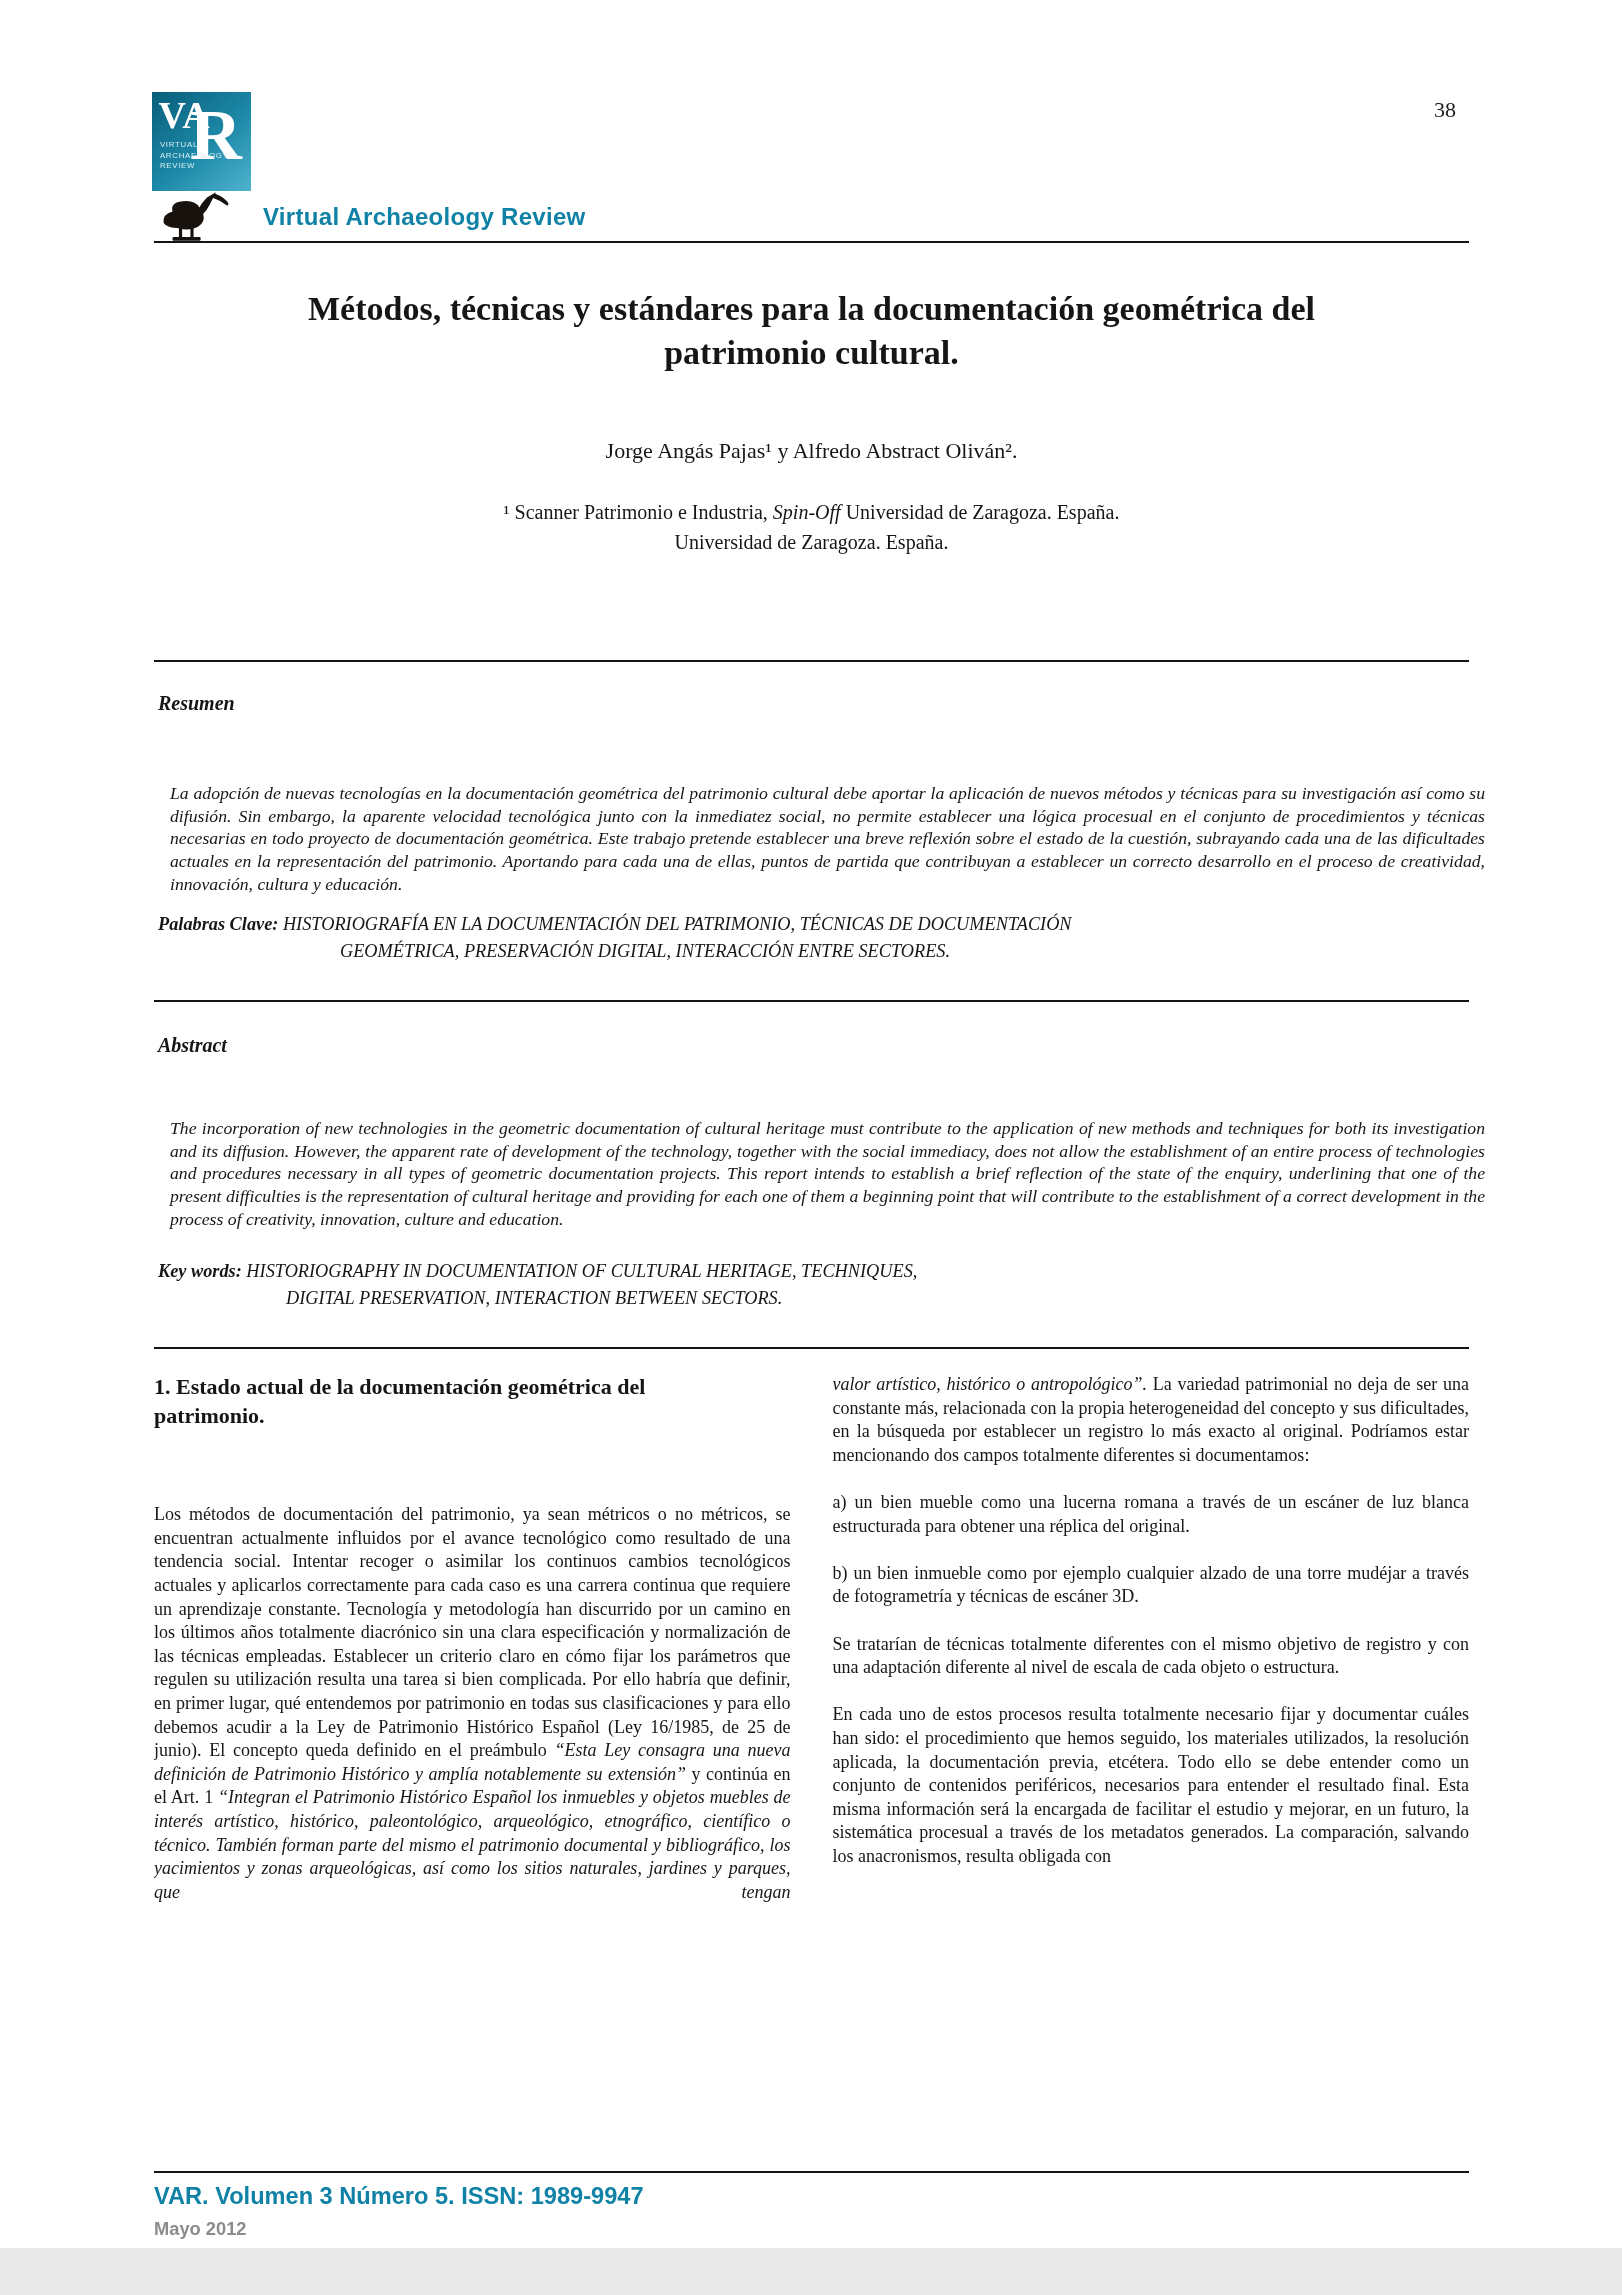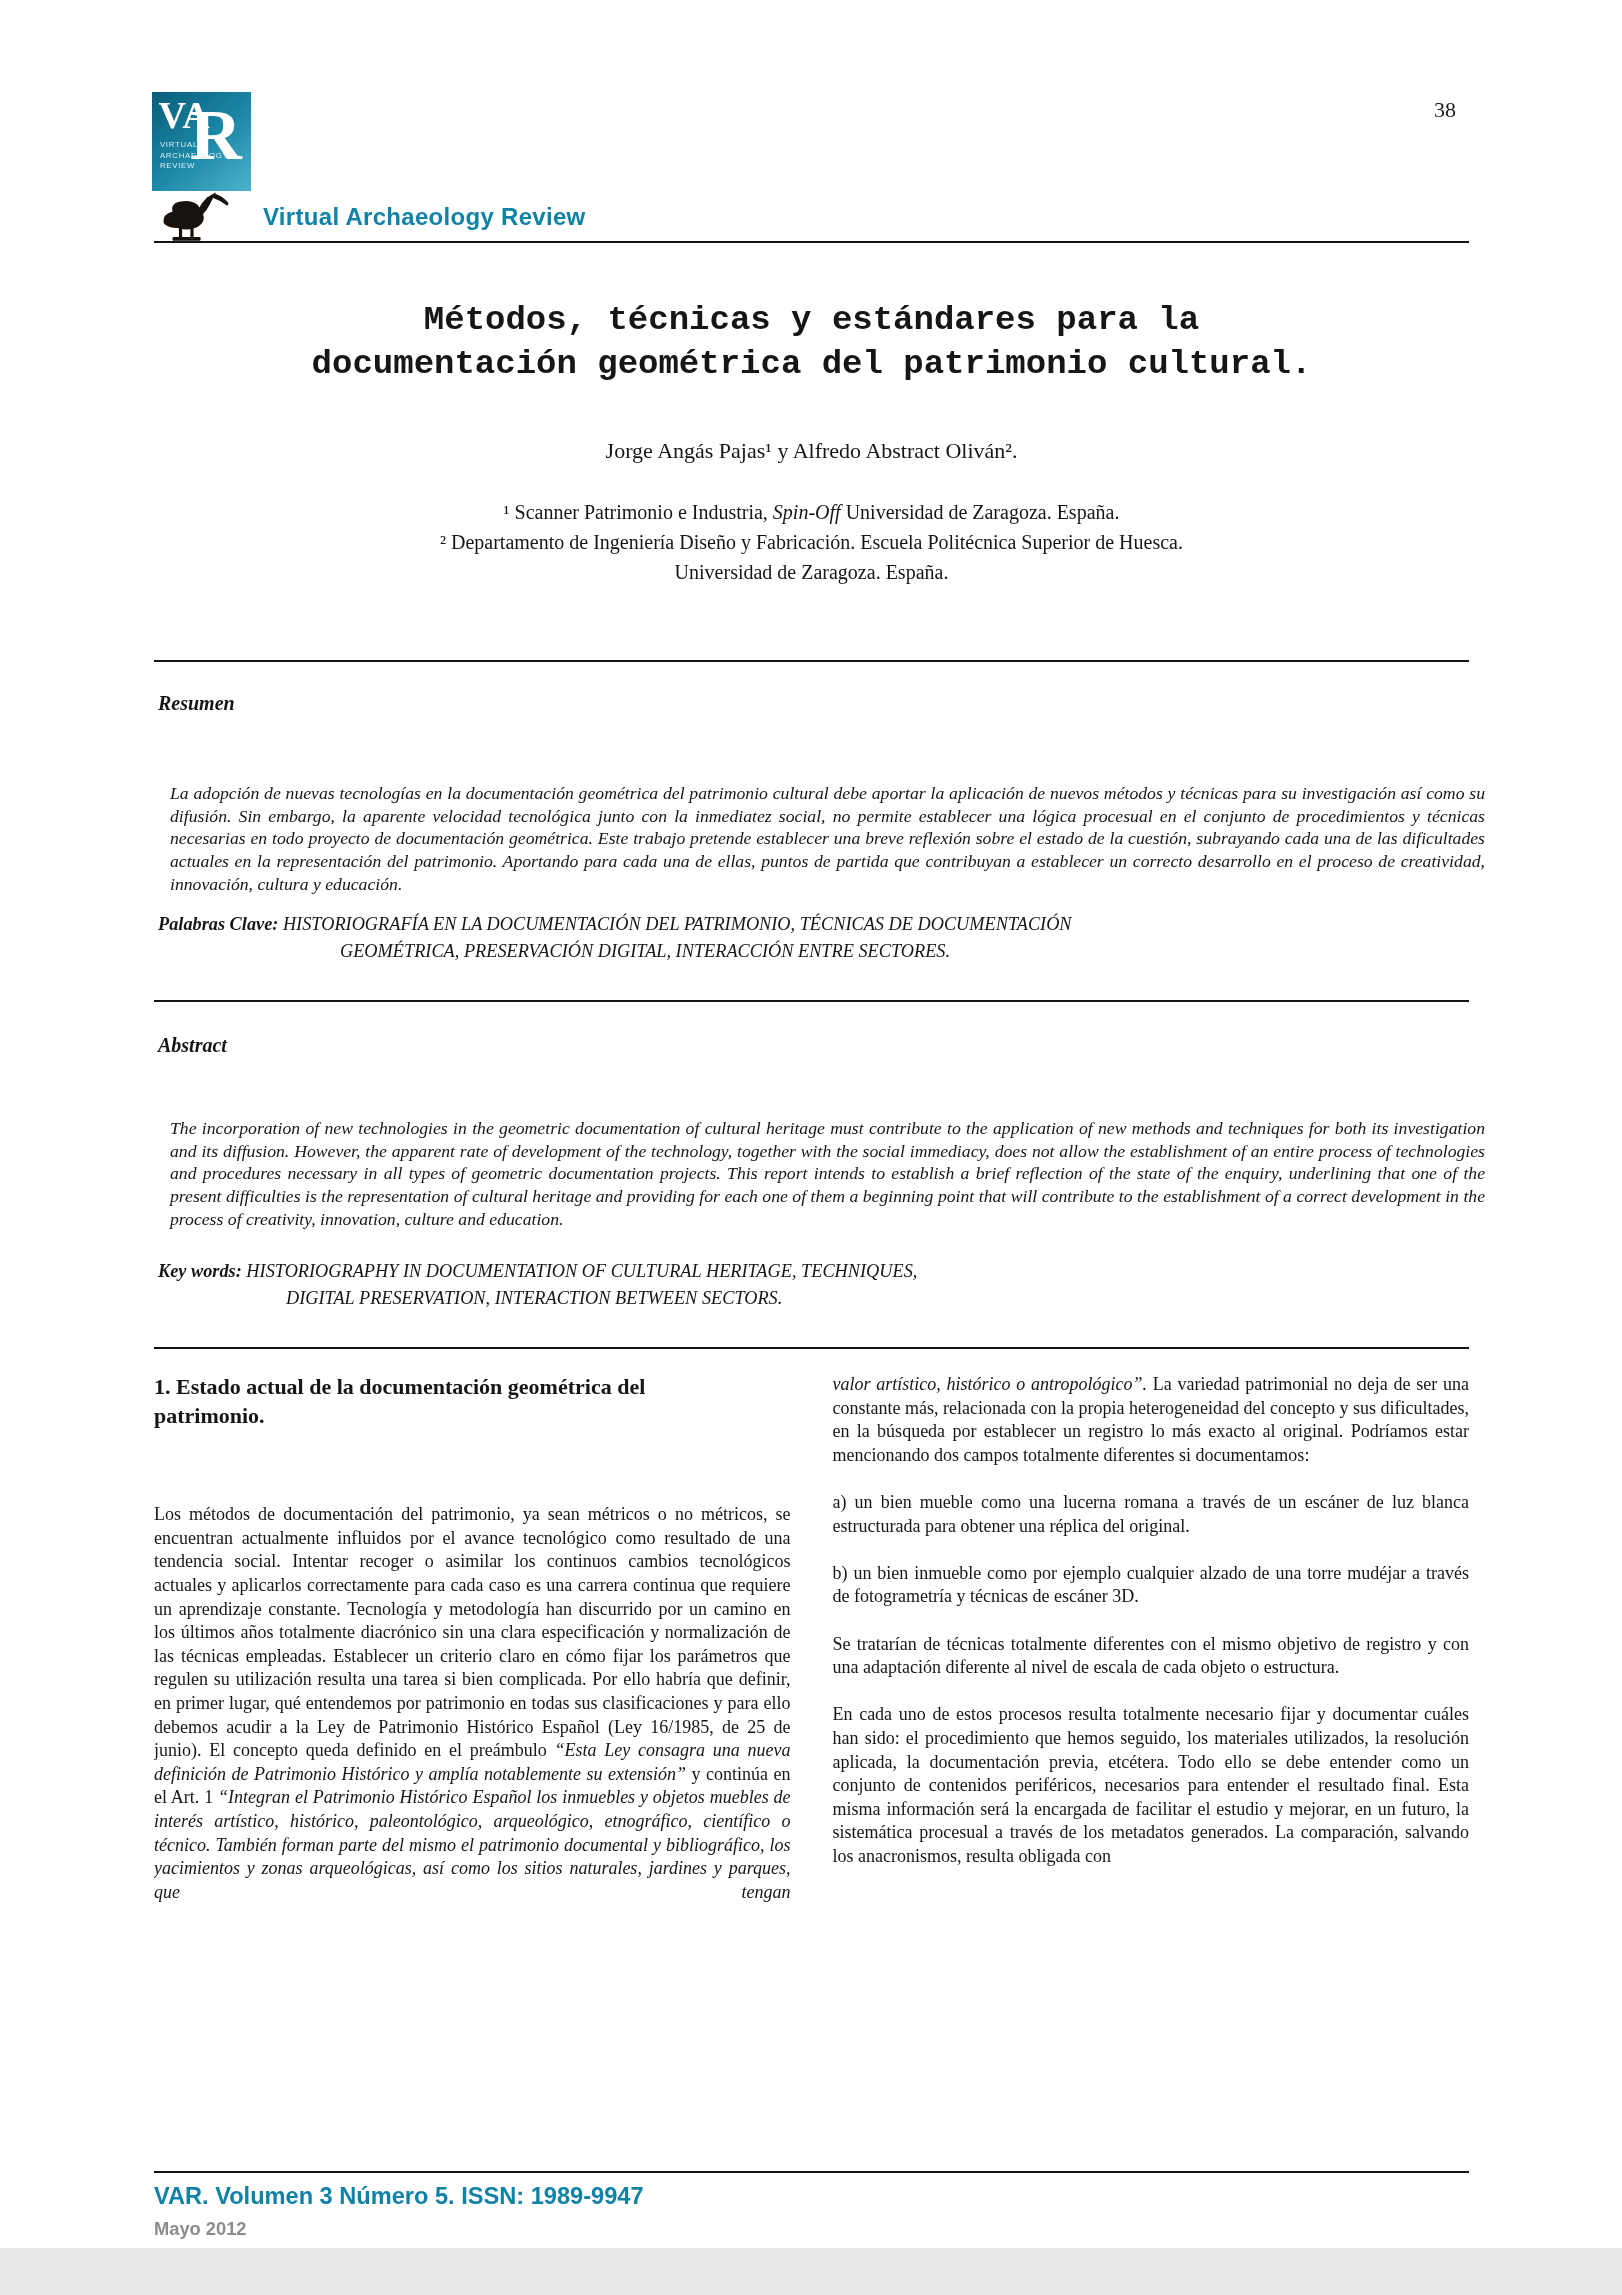--- a/index.html
+++ b/index.html
@@ -25,21 +25,21 @@
   .logo-bird { left:156px; top:191px; width:79px; height:51px; }
   .page-num { top:97px; left:1434px; font-size:22px; color:#1d1d1d; }
   .journal-name {
     top:203px; left:263px; font-family:"Liberation Sans", sans-serif;
     font-weight:bold; font-size:24px; color:var(--accent,#1082a6); letter-spacing:0.3px;
   }
   .rule1 { top:241px; }
 
   
   .title { top:287px; left:154px; width:1315px; margin:0; text-align:center; font-size:34px; font-weight:bold; line-height:1.28; }
-  .title-inner { display:block; max-width:1021px; margin:12px auto;font-family:Liberation Mono, monospace; }
+  .title-inner { display:block; max-width:1021px; margin:0 auto; }
   .authors { top:438px; left:154px; width:1315px; text-align:center; font-size:22px; }
   .affils  { top:497px; left:154px; width:1315px; text-align:center; font-size:20px; line-height:1.5; }
 
   .rule2 { top:660px; }
 
   
   .abs-heading { font-weight:bold; font-style:italic; font-size:20px; }
   .resumen-h  { top:692px; left:158px;text-align:right; }
   .abs-body   { left:170px; width:1315px; font-style:italic; font-size:17.7px; line-height:1.28; text-align:justify;margin-top:36px; }
   .resumen-b  { top:746px; }
@@ -90,21 +90,20 @@
   <div class="pos page-num">38</div>
   <div class="pos journal-name">Virtual Archaeology Review</div>
   <div class="rule rule1"></div>
 
   <h1 class="pos title">
     <span class="title-inner">Métodos, técnicas y estándares para la documentación geométrica del patrimonio cultural.</span>
   </h1>
   <div class="pos authors">Jorge Angás Pajas¹ y Alfredo Abstract Oliván².</div>
   <div class="pos affils">
     <div><span>¹ Scanner Patrimonio e Industria, </span><span class="run-italic">Spin-Off</span><span> Universidad de Zaragoza. España.</span></div>
-    <div><span>² Departamento de Ingeniería Diseño y Fabricación. Escuela Politécnica Superior de Huesca.</span></div>
     <div><span>Universidad de Zaragoza. España.</span></div>
   </div>
 
   <div class="rule rule2"></div>
 
   <div class="pos abs-heading resumen-h">Resumen</div>
   <div class="pos abs-body resumen-b">La adopción de nuevas tecnologías en la documentación geométrica del patrimonio cultural debe aportar la aplicación de nuevos métodos y técnicas para su investigación así como su difusión. Sin embargo, la aparente velocidad tecnológica junto con la inmediatez social, no permite establecer una lógica procesual en el conjunto de procedimientos y técnicas necesarias en todo proyecto de documentación geométrica. Este trabajo pretende establecer una breve reflexión sobre el estado de la cuestión, subrayando cada una de las dificultades actuales en la representación del patrimonio. Aportando para cada una de ellas, puntos de partida que contribuyan a establecer un correcto desarrollo en el proceso de creatividad, innovación, cultura y educación.</div>
   <div class="pos kw palabras"><span class="kw-label">Palabras Clave:</span><span> HISTORIOGRAFÍA EN LA DOCUMENTACIÓN DEL PATRIMONIO, TÉCNICAS DE DOCUMENTACIÓN
 GEOMÉTRICA, PRESERVACIÓN DIGITAL, INTERACCIÓN ENTRE SECTORES.</span></div>
 

